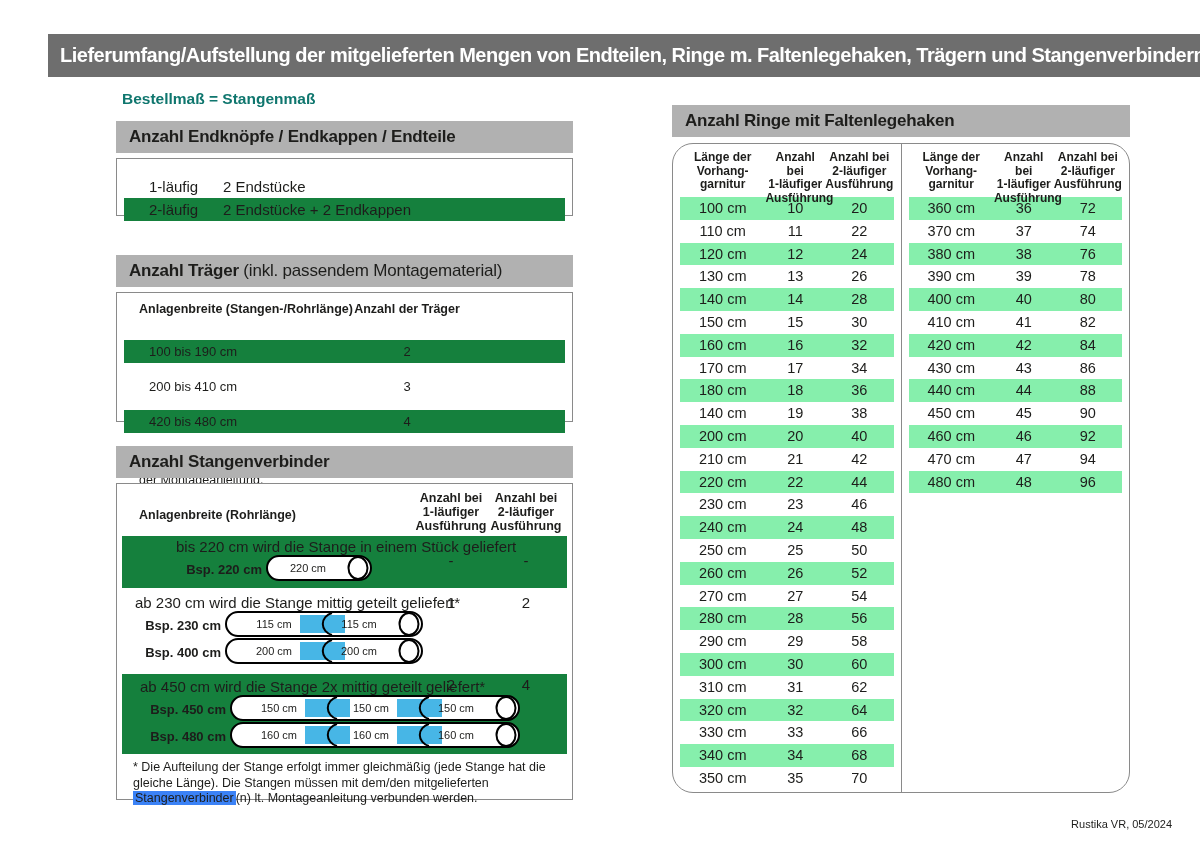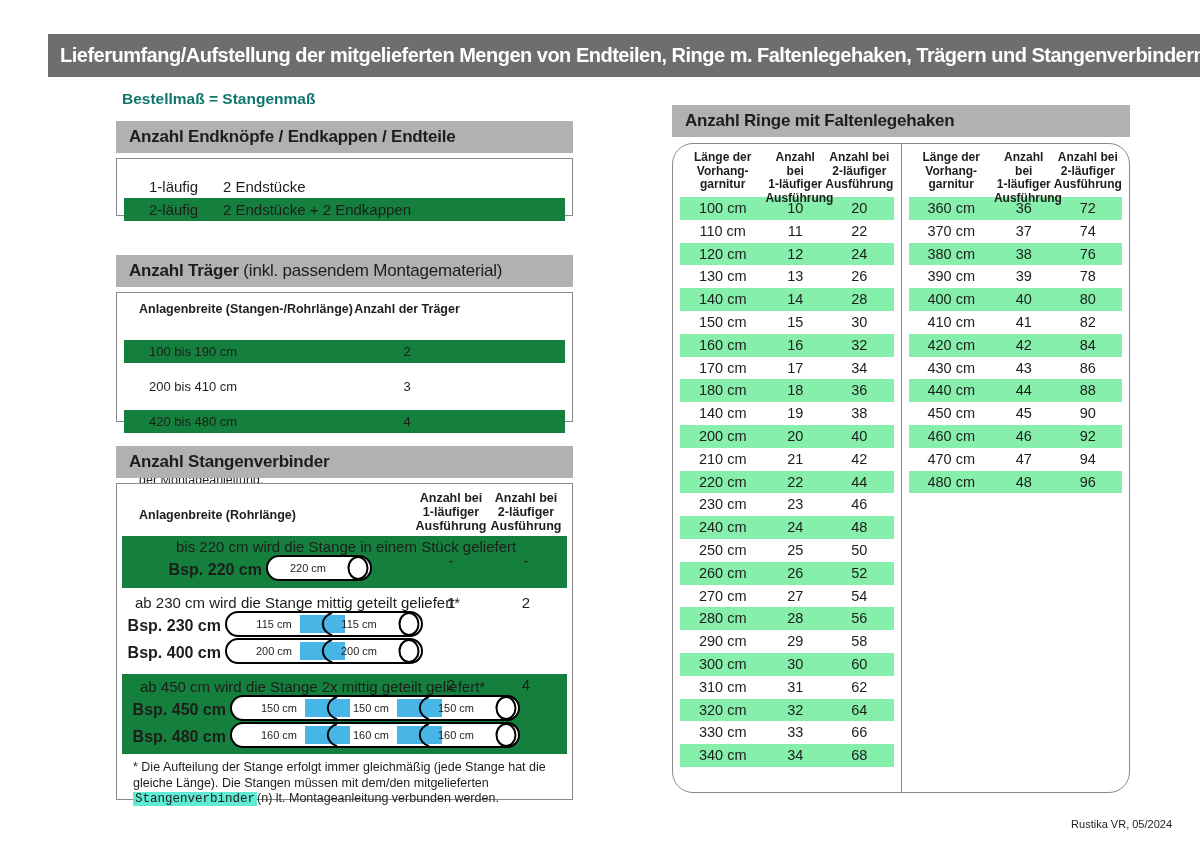--- a/index.html
+++ b/index.html
@@ -54,24 +54,24 @@
   .v-row.band{margin:0 5px;}
   .v-text{font-size:15px;padding:2px 0 0 18px;height:18px;line-height:18px;white-space:nowrap;}
   .v-val{position:absolute;width:40px;text-align:center;font-size:15px;top:2px;}
   .v-row.full .v1{left:314px;} .v-row.full .v2{left:389px;}
   .v-row.band .v1{left:309px;} .v-row.band .v2{left:384px;}
   .v-row.banda .v1,.v-row.banda .v2{top:16px;}
   #v-row-a{height:52px;padding-left:36px;}
   #v-row-b{margin-top:4px;height:74px;}
   #v-row-c{margin-top:8px;height:80px;padding-top:2px;box-sizing:border-box;}
   .rod-line{display:flex;align-items:center;height:27px;}
-  .rod-label{width:104px;text-align:right;font-size:16px;font-weight:bold;padding-right:4px;white-space:nowrap;}
+  .rod-label{width:104px;text-align:right;font-size:13px;font-weight:bold;padding-right:4px;white-space:nowrap;}
   .rod-svg{display:block;}
   .v-foot{margin:6px 6px 0 16px;font-size:12.5px;line-height:15.5px;}
-  .hl{background:#5eead4;padding:0 2px;font-family:Liberation Mono, monospace;}
+  .hl{background:#3b82f6;padding:0 2px;}
   
   #ring-bar{left:672px;top:105px;width:458px;}
   #ring-box{left:672px;top:143px;width:458px;height:650px;display:flex;border-radius:21px;}
   .ring-table{width:228px;box-sizing:border-box;padding:0 7px;}
   .ring-table.second{width:229px;border-left:1px solid #8a8a8a;}
   .ring-head{display:flex;height:46px;padding-top:7px;font-size:12px;font-weight:bold;line-height:13.5px;text-align:center;}
   .ring-head div{white-space:pre-line;}
   .rc0{width:40%;} .rc1{width:28%;} .rc2{width:32%;}
   .ring-row{display:flex;height:22.8px;line-height:22.8px;font-size:14.5px;text-align:center;}
   .ring-row.shade{background:#86efac;}
@@ -355,20 +355,25 @@
         <div class="ring-row">
           <div class="rc0">330 cm</div>
           <div class="rc1">33</div>
           <div class="rc2">66</div>
         </div>
         <div class="ring-row shade">
           <div class="rc0">340 cm</div>
           <div class="rc1">34</div>
           <div class="rc2">68</div>
         </div>
+        <div class="ring-row">
+          <div class="rc0">350 cm</div>
+          <div class="rc1">35</div>
+          <div class="rc2">70</div>
+        </div>
       </div>
   </div>
   <div class="ring-table second">
     <div class="ring-head">
       <div class="rc0">Länge der
 Vorhang-
 garnitur</div>
       <div class="rc1">Anzahl bei
 1-läufiger
 Ausführung</div>

